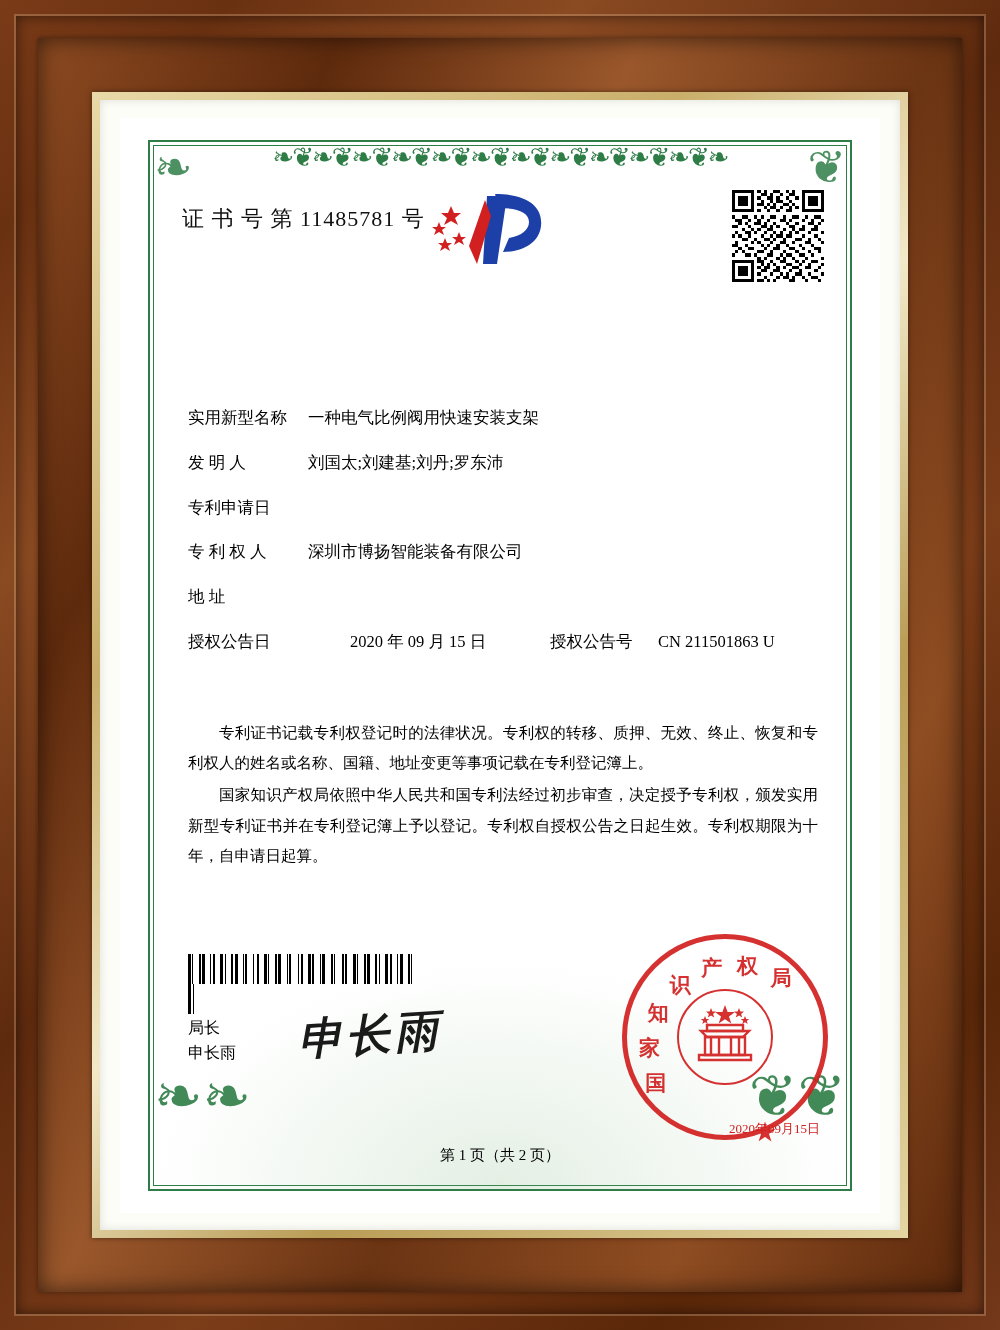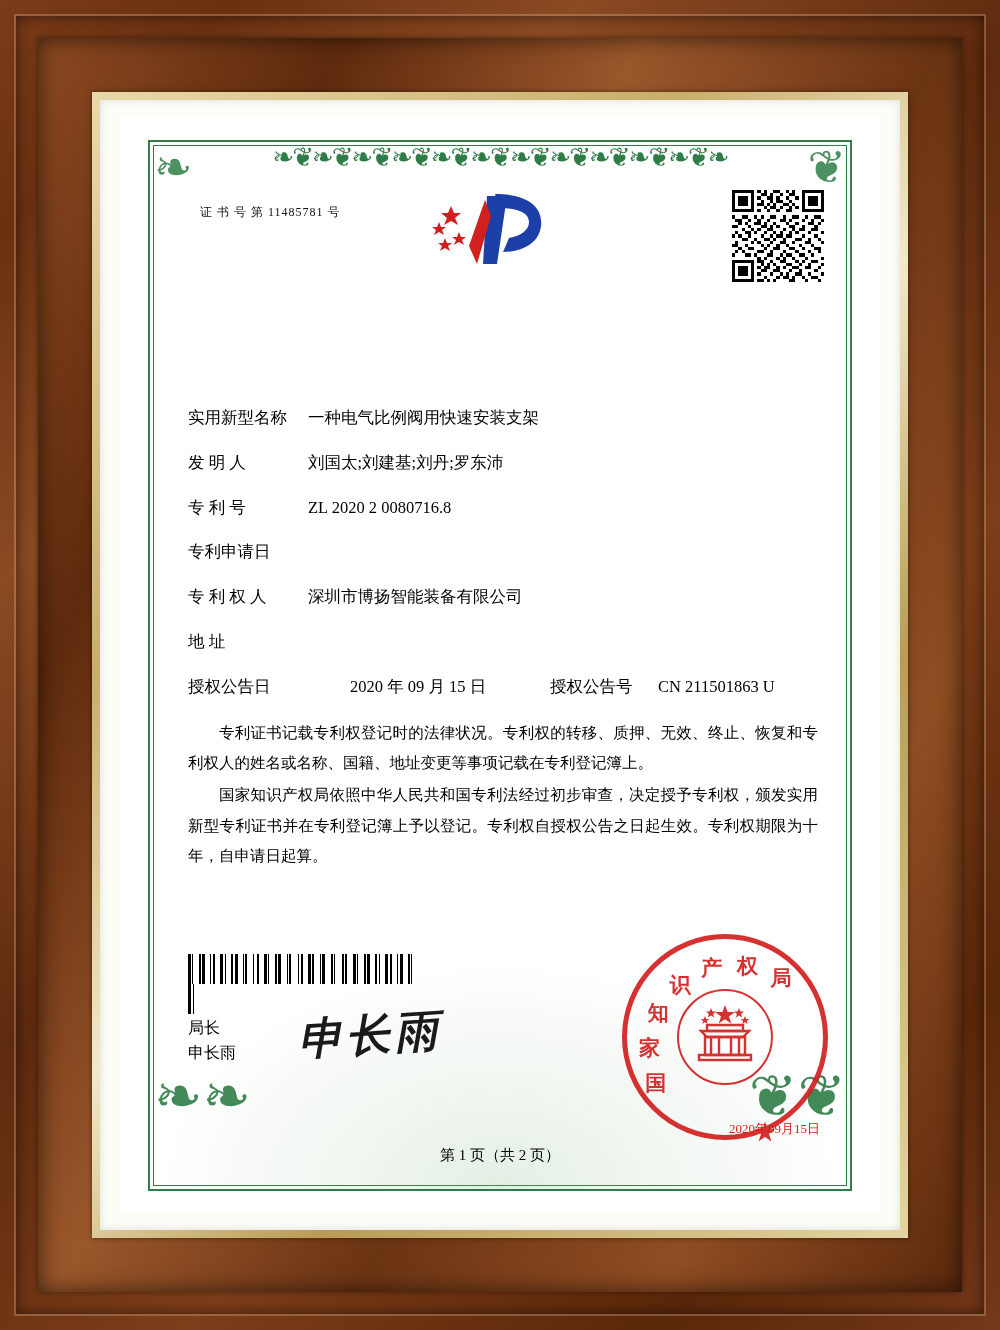--- a/index.html
+++ b/index.html
@@ -66,21 +66,21 @@
   .orn-br{right:34px;text-align:right;}
   .orn-tl,.orn-tr{
     position:absolute;top:26px;width:130px;height:90px;color:#2e7d46;
     font-size:46px;line-height:1;font-family:"DejaVu Serif", serif;opacity:.85;
   }
   .orn-tl{left:34px;}
   .orn-tr{right:34px;text-align:right;}
 
   
   .cert-no{
-    position:absolute;left:80px;top:86px;font-size:12px;color:#111;
+    position:absolute;left:62px;top:86px;font-size:22px;color:#111;
     letter-spacing:1px;font-family:"Liberation Serif", serif;
   }
   .logo{
     position:absolute;left:50%;top:68px;transform:translateX(-50%);
     width:150px;height:92px;
   }
   .qr{
     position:absolute;right:56px;top:72px;width:92px;height:92px;
     background:#fff;
   }
@@ -418,24 +418,20 @@
     <div class="row">
       <div class="lbl">实用新型名称</div>
       <div class="val">一种电气比例阀用快速安装支架</div>
     </div>
 
     <div class="row">
       <div class="lbl">发 明 人</div>
       <div class="val">刘国太;刘建基;刘丹;罗东沛</div>
     </div>
 
-    <div class="row">
-      <div class="lbl">专 利 号</div>
-      <div class="val">ZL 2020 2 0080716.8</div>
-    </div>
 
     <div class="row">
       <div class="lbl">专利申请日</div>
     </div>
 
     <div class="row">
       <div class="lbl">专 利 权 人</div>
       <div class="val">深圳市博扬智能装备有限公司</div>
     </div>
 

